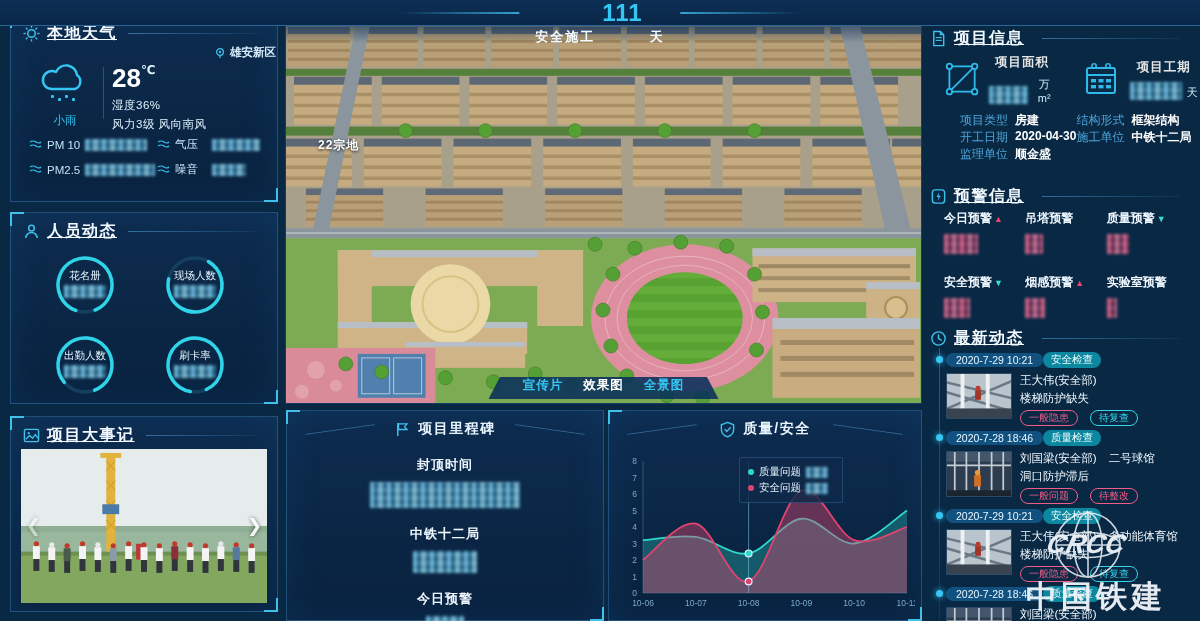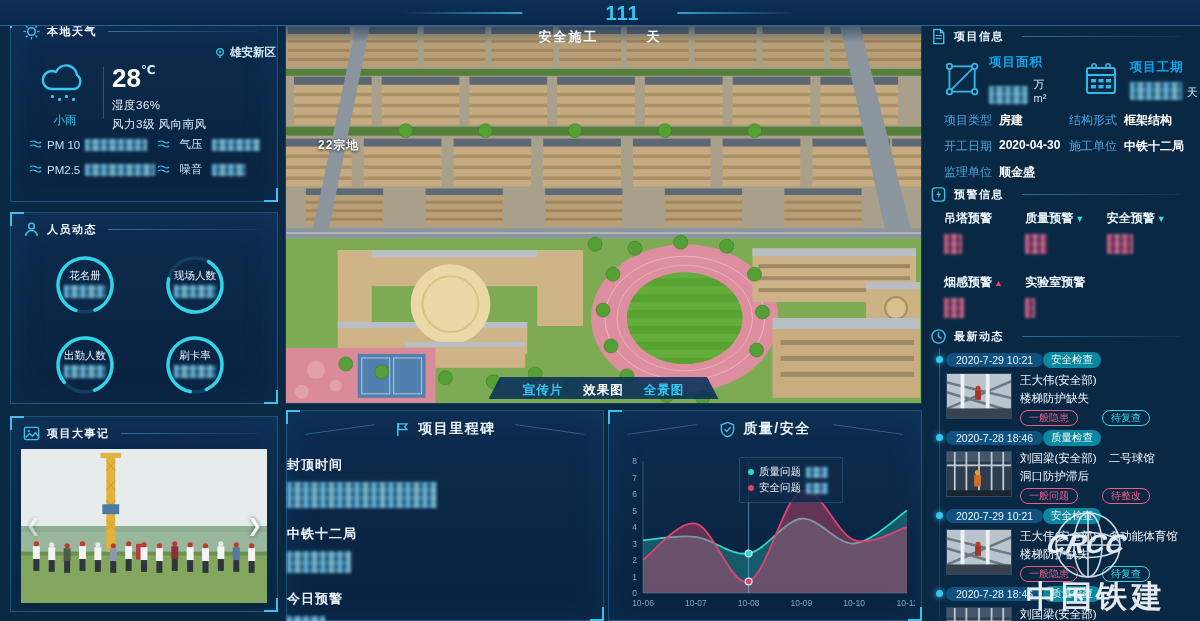--- a/index.html
+++ b/index.html
@@ -25,35 +25,35 @@
   .topbar .title-wrap {
     position:absolute; left:50%; top:0; transform:translateX(-50%);
     height:26px; display:flex; align-items:center; gap:7px; padding:0 26px;
   }
   .topbar .title-wrap::before, .topbar .title-wrap::after {
     content:''; position:absolute; top:12px; width:120px; height:2px;
   }
   .topbar .title-wrap::before { left:-110px; background:linear-gradient(90deg,transparent,rgba(64,190,240,.8)); }
   .topbar .title-wrap::after { right:-110px; background:linear-gradient(270deg,transparent,rgba(64,190,240,.8)); }
   .t-label { font-size:13px; font-weight:bold; letter-spacing:2px; color:#f4fbff;margin-top:48px; }
-  .t-days { font-size:20px; font-weight:bold; color:#35c6f4; letter-spacing:1px; }
+  .t-days { font-size:24px; font-weight:bold; color:#35c6f4; letter-spacing:1px; }
   
   .panel {
     position:absolute;
     background:linear-gradient(180deg, rgba(15,46,84,.68), rgba(9,30,58,.62));
     border:1px solid rgba(70,150,210,.38);
     box-shadow:inset 0 0 34px rgba(24,88,150,.22);
   }
   .panel::before, .panel::after { content:''; position:absolute; width:12px; height:12px; }
   .panel::before { left:-1px; top:-1px; border-left:2px solid #3fc1ea; border-top:2px solid #3fc1ea; }
   .panel::after { right:-1px; bottom:-1px; border-right:2px solid #3fc1ea; border-bottom:2px solid #3fc1ea; }
   .panel.flat { background:none; border:none; box-shadow:none; }
   .panel.flat::before,.panel.flat::after { display:none; }
   .panel-hd { display:flex; align-items:center; gap:7px; padding:8px 12px 5px; }
-  .panel-hd .hd-title { font-size:11px; font-weight:bold; letter-spacing:1.5px; color:#f2f9ff; white-space:nowrap; }
+  .panel-hd .hd-title { font-size:16px; font-weight:bold; letter-spacing:1.5px; color:#f2f9ff; white-space:nowrap;text-decoration:underline; }
   .panel-hd .hd-rule { flex:1; height:1px; margin-left:4px;
     background:linear-gradient(90deg, rgba(80,170,230,.55), rgba(80,170,230,.08)); position:relative; }
   .icon16 { width:17px; height:17px; flex:0 0 17px; }
   
   .mz {
     display:inline-block; height:14px; border-radius:1px; filter:blur(1.4px);
     background:
       repeating-linear-gradient(90deg, rgba(130,215,245,.70) 0 4px, rgba(58,138,185,.32) 4px 8px, rgba(165,235,252,.60) 8px 13px, rgba(85,160,205,.28) 13px 17px),
       repeating-linear-gradient(0deg, rgba(140,220,246,.38) 0 4px, rgba(48,118,160,.34) 4px 8px);
   }
@@ -70,21 +70,21 @@
   .wx-cloudbox { width:72px; text-align:center; }
   .wx-cond { font-size:11.5px; color:#35c6f4; margin-top:2px; }
   .wx-div { width:1px; height:52px; background:rgba(90,170,230,.35); margin:4px 8px 0 2px; }
   .wx-right { padding-top:0; }
   .wx-temp { font-size:26px; font-weight:bold; color:#ffffff; }
   .wx-temp .deg { font-size:12px; vertical-align:top; color:#dff1fc; }
   .wx-hum, .wx-wind { font-size:11.5px; color:#dff1fc; margin-top:4px; letter-spacing:.5px; }
   .wx-metrics { position:absolute; left:18px; right:10px; top:122px;
     display:grid; grid-template-columns:1fr 0.86fr; row-gap:10px; }
   .wx-metric { display:flex; align-items:center; gap:5px; font-size:11.5px; color:#bfe3f7; }
-  .wx-metric .mlabel { min-width:32px;text-align:center; }
+  .wx-metric .mlabel { min-width:32px; }
   
   #personnel { left:10px; top:212px; width:268px; height:192px; }
   .rings { position:absolute; left:0; top:30px; width:268px; height:160px; }
   .ring { position:absolute; width:68px; height:68px; }
   .ring svg { position:absolute; inset:0; }
   .ring .rlabel { position:absolute; left:0; right:0; top:18px; text-align:center; font-size:10.5px; color:#e6f5ff; }
   .ring .rval { position:absolute; left:50%; top:34px; transform:translateX(-50%); }
   
   #events { left:10px; top:416px; width:268px; height:196px; }
   .photo-wrap { position:absolute; left:10px; right:10px; top:32px; bottom:8px; overflow:hidden; }
@@ -95,51 +95,51 @@
   .car-arrow.right { right:5px; }
   
   #mainview { position:absolute; left:285px; top:12px; width:637px; height:392px; overflow:hidden;
     border:1px solid rgba(40,100,160,.35); }
   #mainview svg.scene { position:absolute; inset:0; }
   .parcel-tag { position:absolute; left:32px; top:124px; font-size:12px; font-weight:bold; color:#fff;
     text-shadow:0 1px 3px rgba(0,0,0,.8); letter-spacing:1px; }
   .view-tabs { position:absolute; left:50%; bottom:4px; transform:translateX(-50%);
     width:230px; height:22px; background:rgba(9,48,90,.88);
     clip-path:polygon(5% 0, 95% 0, 100% 100%, 0 100%);
-    display:flex; align-items:flex-end; justify-content:center; gap:20px; }
+    display:flex; align-items:flex-start; justify-content:center; gap:20px; }
   .view-tab { font-size:12.5px; font-weight:bold; color:#35c6f4; letter-spacing:1px; cursor:pointer; }
   .view-tab.active { color:#ffffff; }
   
   #milestone { left:286px; top:410px; width:318px; height:211px; }
   #quality { left:608px; top:410px; width:314px; height:211px; }
   .plate { display:flex; align-items:center; justify-content:center; gap:7px; height:26px; margin-top:5px; position:relative; }
   .plate::before, .plate::after { content:''; position:absolute; top:13px; width:70px; height:1px;
     background:rgba(90,180,235,.5); }
   .plate::before { left:18px; transform:rotate(-8deg); }
   .plate::after { right:18px; transform:rotate(8deg); }
   .plate .hd-title { font-size:14px; font-weight:bold; letter-spacing:1.5px; }
-  .ms-item { }
+  .ms-item { text-align:center; }
   .ms-label { font-size:13px; font-weight:bold; color:#f0f8ff; letter-spacing:1px; }
   .ms-item .mz { margin-top:8px; }
   
   .chart-wrap { position:absolute; left:8px; top:42px; width:298px; height:164px; }
   .chart-tip { position:absolute; left:122px; top:4px; width:104px; padding:5px 8px;
     background:rgba(14,40,72,.82); border:1px solid rgba(90,170,230,.25); border-radius:2px; }
   .tip-row { display:flex; align-items:center; gap:5px; font-size:10.5px; color:#e8f5ff; margin:2px 0; }
   .tip-dot { width:6px; height:6px; border-radius:50%; }
   
-  #projinfo { left:930px; top:20px; width:262px; height:152px; }
+  #projinfo { left:930px; top:20px; width:262px; height:152px;text-align:center; }
   .pi-stats { position:absolute; left:14px; right:6px; top:34px; display:flex; gap:26px; }
   .pi-stat { display:flex; gap:9px; align-items:center; }
   .pi-ico { width:40px; height:40px; }
-  .pi-stat .slabel { font-size:12.5px; font-weight:bold; color:#0ea5e9; letter-spacing:1px; }
+  .pi-stat .slabel { font-size:12.5px; font-weight:bold; color:#e5e5e5; letter-spacing:1px; }
   .pi-val { margin-top:6px; display:flex; align-items:flex-end; gap:5px; }
   .pi-unit { font-size:11px; color:#cfeaf8; }
-  .pi-fields { position:absolute; left:14px; right:4px; top:92px;
-    display:grid; grid-template-columns:1.05fr 1fr; row-gap:9px; }
+  .pi-fields { position:absolute; left:30px; right:4px; top:92px;
+    display:grid; grid-template-columns:1.05fr 1fr; }
   .pi-field { font-size:12px; display:flex; gap:7px; white-space:nowrap; }
   .pi-field .flabel { color:#4da4d8; }
   .pi-field .fvalue { color:#ffffff; font-weight:bold; }
   
   #warnings { left:930px; top:178px; width:262px; height:138px; }
   .wn-grid { position:absolute; left:14px; right:4px; top:32px;
     display:grid; grid-template-columns:1fr 1fr 1fr; row-gap:16px; }
   .wn-item { }
   .wn-label { font-size:12px; font-weight:bold; color:#f0f8ff; white-space:nowrap; }
   .wn-arrow { font-size:9px; margin-left:2px; }
@@ -157,21 +157,21 @@
   .news-head { display:flex; align-items:center; }
   .pill { border-radius:9px; font-size:10.5px; padding:1px 10px; white-space:nowrap; }
   .pill.date { background:#10517f; color:#eaf6ff; }
   .pill.cat { background:#0c87a0; color:#eefeff; padding:1px 8px; }
   .news-body { display:flex; gap:8px; margin-top:5px; }
   .thumb { width:66px; height:46px; flex:0 0 66px; overflow:hidden; border:1px solid rgba(120,160,190,.3); }
   .thumb svg { width:100%; height:100%; display:block; }
   .news-info { flex:1; min-width:0; }
   .news-line1 { font-size:11.5px; color:#f2f9ff; display:flex; gap:12px; white-space:nowrap; }
   .news-issue { font-size:11.5px; color:#f2f9ff; margin-top:3px; }
-  .news-tags { display:flex; gap:24px; margin-top:4px; }
+  .news-tags { display:flex; gap:12px; margin-top:4px; }
   .tag { border-radius:9px; font-size:10px; padding:0 8px; border:1px solid currentColor; }
   .tag.pink { color:#ef5d87; }
   .tag.cyan { color:#35d6e8; }
   
   #crcc { position:absolute; right:8px; bottom:2px; width:168px; height:110px; z-index:50;
     pointer-events:none; opacity:.95; }
 </style>
 </head>
 <body>
 <div id="stage">
@@ -738,20 +738,24 @@
       <svg class="icon16" viewBox="0 0 18 18">
           <rect x="2.5" y="2" width="13" height="14" rx="3" fill="none" stroke="#3fc1ea" stroke-width="1.5"></rect>
           <path d="M9.6 4.5 L7 9.5 h2 L8.2 13.5 L11.4 8.2 h-2.2 z" fill="#3fc1ea"></path>
         </svg>
       <span class="hd-title">预警信息</span>
       <span class="mz hdr-mz"></span>
       <span class="hd-rule"></span>
     </div>
     <div class="wn-grid">
         <div class="wn-item">
+      <div class="wn-label"><span class="wtext">今日预警</span><span class="wn-arrow up">▲</span></div>
+      <span class="mz pk" style="height: 20px; width: 34px;"></span>
+    </div>
+        <div class="wn-item">
       <div class="wn-label"><span class="wtext">吊塔预警</span><span class="wn-arrow"></span></div>
       <span class="mz pk" style="height: 20px; width: 18px;"></span>
     </div>
         <div class="wn-item">
       <div class="wn-label"><span class="wtext">质量预警</span><span class="wn-arrow down">▼</span></div>
       <span class="mz pk" style="height: 20px; width: 22px;"></span>
     </div>
         <div class="wn-item">
       <div class="wn-label"><span class="wtext">安全预警</span><span class="wn-arrow down">▼</span></div>
       <span class="mz pk" style="height: 20px; width: 26px;"></span>

